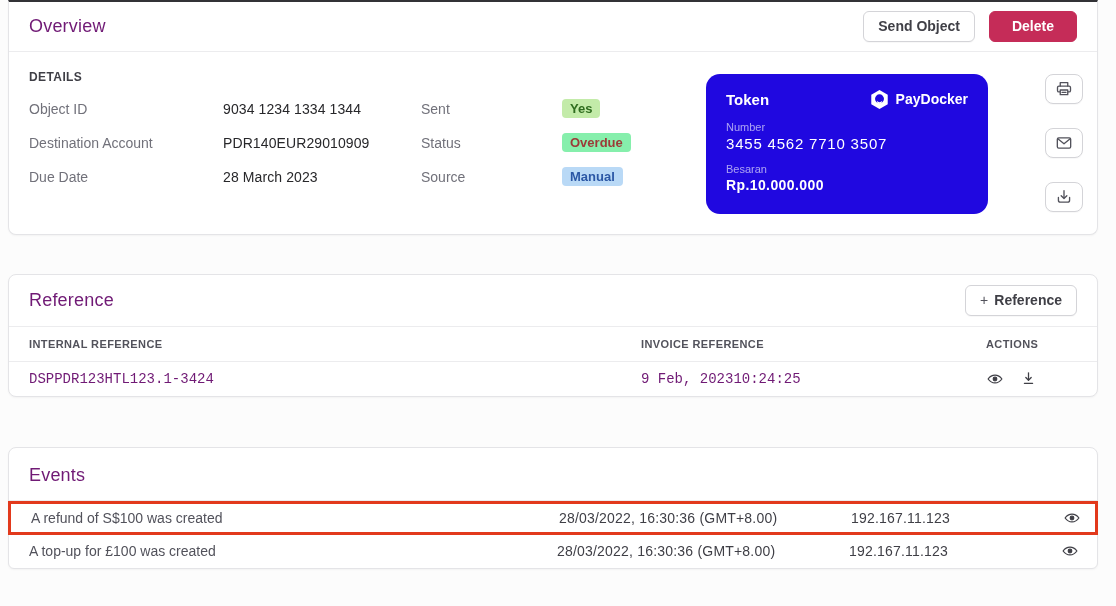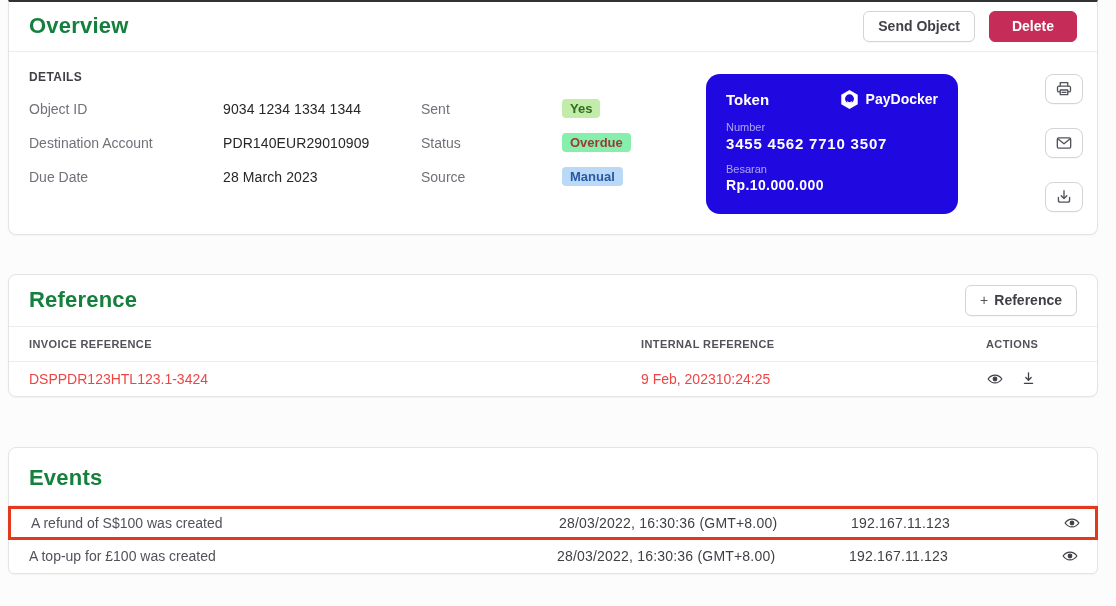--- a/index.html
+++ b/index.html
@@ -6,21 +6,21 @@
   html, body { width: 1116px; height: 606px; background: #fcfcfc; overflow: hidden;
     font-family: "Liberation Sans", "DejaVu Sans", sans-serif; }
 
   .card { background: #fff; border: 1px solid #e4e4e7; border-radius: 8px;
     margin-left: 8px; margin-right: 18px; box-shadow: 0 1px 2px rgba(0,0,0,0.04); }
 
   
   .overview-card { border-top: 2px solid #323236; border-radius: 0 0 8px 8px; }
   .card-header { display: flex; align-items: center; justify-content: space-between;
     padding: 9px 20px; border-bottom: 1px solid #ececee; }
-  .card-title { font-size: 22px; font-weight: 700; color: #15803d; letter-spacing: .2px; }
+  .card-title { font-size: 18px; font-weight: 400; color: #701a75; letter-spacing: .2px; }
   .header-actions { display: flex; gap: 14px; align-items: center; }
 
   .btn { font-size: 14px; font-weight: 600; border-radius: 6px; cursor: pointer;
     padding: 6px 14px; line-height: 1.2; }
   .btn-secondary { background: #fff; border: 1px solid #d4d4d8; color: #3f3f46;
     box-shadow: 0 1px 1px rgba(0,0,0,0.03); }
   .btn-danger { background: #c52c58; border: 1px solid #c52c58; color: #fff; padding: 6px 22px; }
 
   .overview-body { display: flex; align-items: flex-start; padding: 14px 14px 20px 20px; }
 
@@ -30,44 +30,44 @@
     grid-auto-rows: 34px; align-items: center; margin-top: 8px; }
   .field-label { font-size: 14px; color: #71717a; }
   .field-value { font-size: 14px; font-weight: 500; color: #27272a; letter-spacing: .1px; }
 
   .badge { display: inline-block; font-size: 13px; font-weight: 600; padding: 2px 8px;
     border-radius: 4px; }
   .badge-green { background: #c3eba9; color: #2f6d1f; }
   .badge-red   { background: #86efac; color: #9c3a38; }
   .badge-blue  { background: #b9d9f6; color: #2b57a5; }
 
-  .token-card { width: 252px; height: 140px; border-radius: 14px; background: #2008e0;
+  .token-card { width: 282px; height: 140px; border-radius: 14px; background: #2008e0;
     color: #fff; padding: 15px 20px; margin-top: 8px; flex: none; }
   .token-top { display: flex; align-items: center; justify-content: space-between; }
   .token-title { font-size: 15px; font-weight: 600; }
   .token-brand { display: flex; align-items: center; gap: 6px; font-size: 14px; font-weight: 700; }
   .token-label { font-size: 11px; color: rgba(255,255,255,.62); margin-top: 11px; }
-  .token-number { font-size: 15px; font-weight: 700; letter-spacing: .8px; margin-top: 2px; }
+  .token-number { font-size: 15px; font-weight: 400; letter-spacing: .8px; margin-top: 2px; }
   .token-amount { font-size: 14px; font-weight: 700; letter-spacing: .4px; margin-top: 2px; }
 
   .side-icons { margin-left: auto; display: flex; flex-direction: column; gap: 24px; margin-top: 8px; }
   .icon-btn { width: 38px; height: 30px; background: #fff; border: 1px solid #d4d4d8;
     border-radius: 8px; display: flex; align-items: center; justify-content: center;
     cursor: pointer; box-shadow: 0 1px 1px rgba(0,0,0,0.03); }
   .icon-btn svg { stroke: #52525b; }
 
   
   .reference-card { margin-top: 39px; }
   .ref-header { padding: 10px 20px; }
   .table-head { display: grid; grid-template-columns: 612px 345px 1fr;
     padding: 0 20px; height: 35px; align-items: center; border-bottom: 1px solid #ececee; }
   .th { font-size: 11px; font-weight: 700; color: #52525b; letter-spacing: .4px; }
   .table-row { display: grid; grid-template-columns: 612px 345px 1fr; padding: 0 20px;
     height: 34px; align-items: center; }
-  .td { font-size: 14px; color: #ef4444; }
+  .td { font-size: 14px; color: #701a75; font-family: Liberation Mono, monospace; }
   .row-actions { display: flex; gap: 16px; align-items: center; }
   .action-icon { cursor: pointer; display: inline-flex; }
   .action-icon svg { stroke: #3f3f46; }
 
   
   .events-card { margin-top: 50px; border-radius: 8px 8px 6px 6px; }
   .events-header { padding: 17px 20px 14px 20px; border-bottom: 1px solid #ececee; }
   .event-row { display: grid; grid-template-columns: 528px 292px 212px 1fr;
     align-items: center; padding: 0 20px; height: 33px; border-bottom: 1px solid #efeff1; }
   .event-row:last-child { border-bottom: none; }
@@ -168,22 +168,22 @@
 </div>
 
 <div class="card reference-card">
   <div class="card-header ref-header">
     <div class="card-title">Reference</div>
     <button class="btn btn-secondary">
       <span style="font-weight:500; margin-right:6px; color:#52525b;">+</span><span>Reference</span>
     </button>
   </div>
   <div class="table-head">
+    <div class="th">INTERNAL REFERENCE</div>
     <div class="th">INVOICE REFERENCE</div>
-    <div class="th">INTERNAL REFERENCE</div>
     <div class="th">ACTIONS</div>
   </div>
   <div class="table-row">
     <div class="td">DSPPDR123HTL123.1-3424</div>
     <div class="td">9 Feb, 202310:24:25</div>
     <div class="row-actions">
       <span class="action-icon">
         <svg width="18" height="18" viewBox="0 0 24 24" fill="none" stroke-width="1.6" stroke-linecap="round" stroke-linejoin="round">
           <path d="M2.8 12S6.4 6.8 12 6.8 21.2 12 21.2 12 17.6 17.2 12 17.2 2.8 12 2.8 12Z"></path>
           <circle cx="12" cy="12" r="2.4" fill="#3f3f46"></circle>

